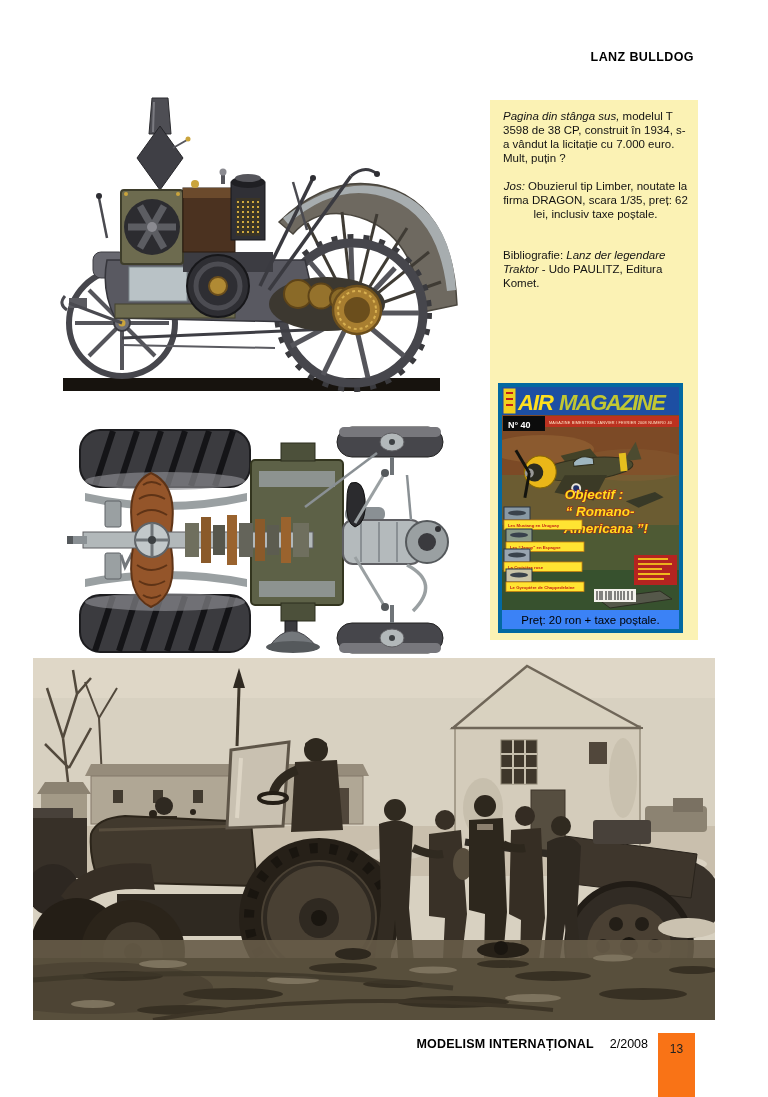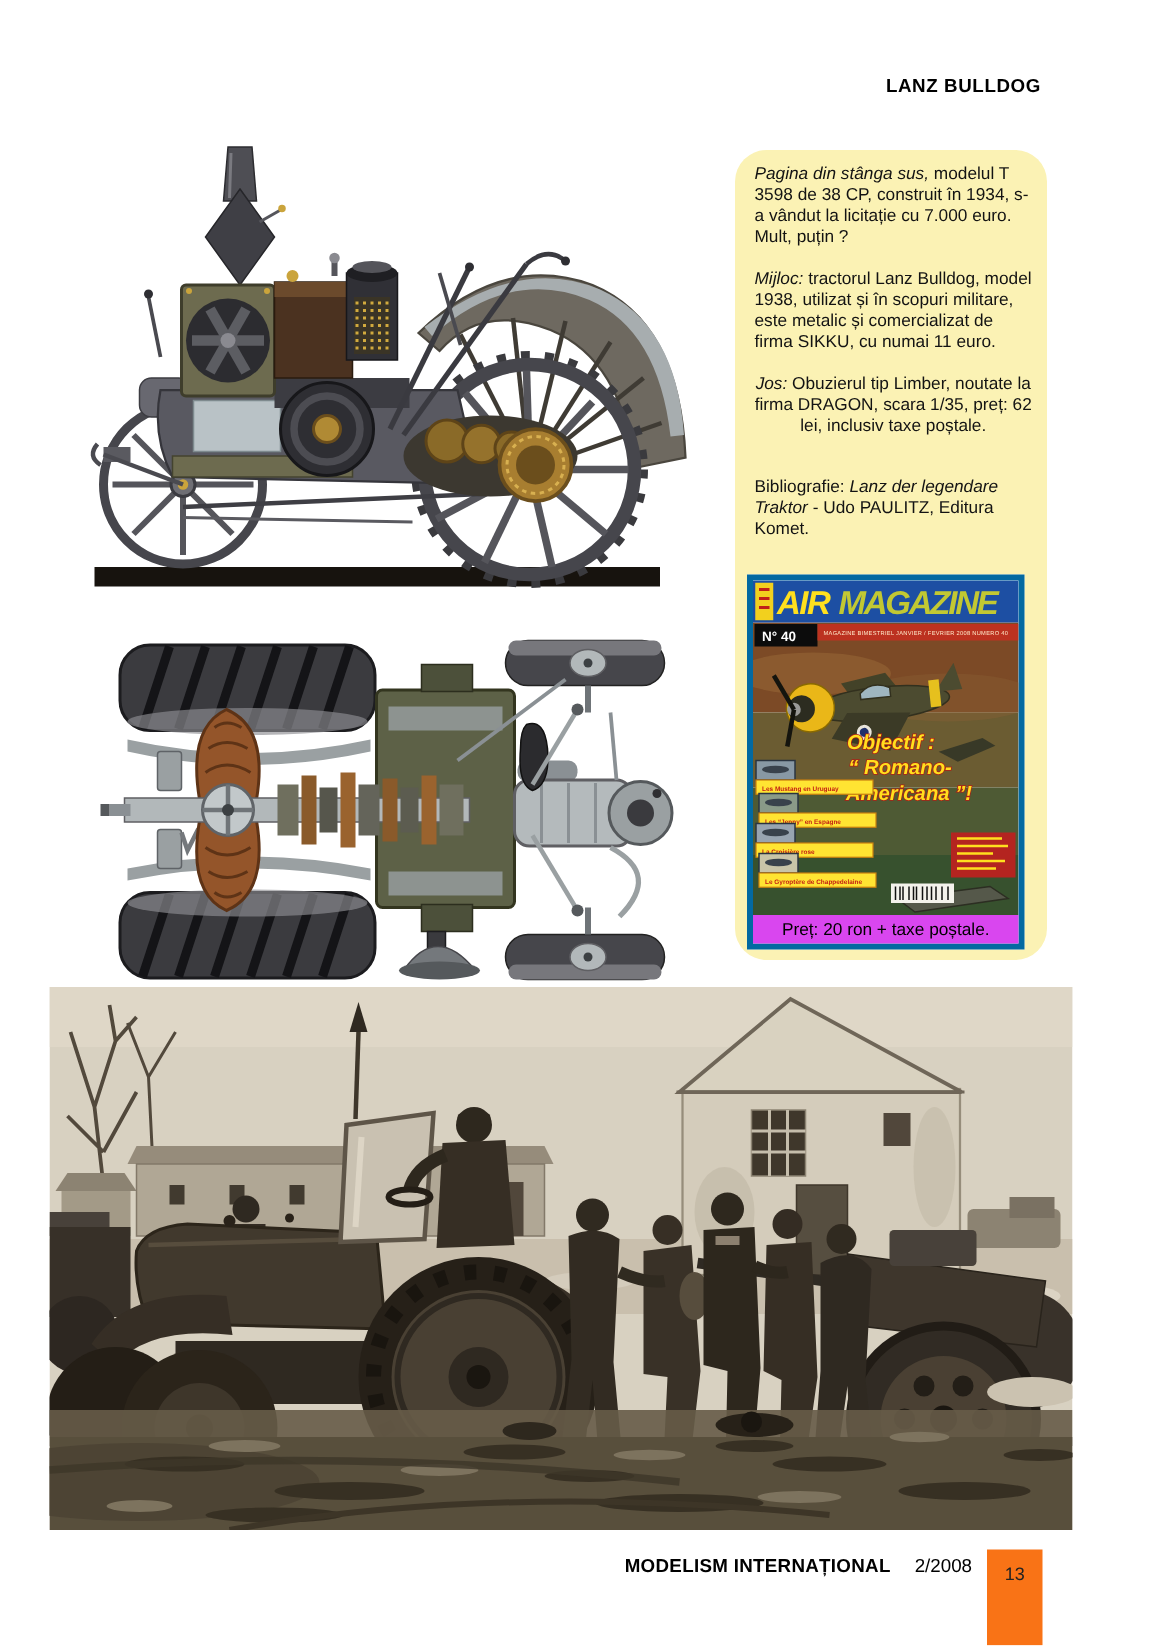--- a/index.html
+++ b/index.html
@@ -1,51 +1,50 @@
 <!DOCTYPE html>
 <html><head>
 <meta charset="utf-8">
 <style>
   html,body{margin:0;padding:0;background:#fff;}
   .page{position:relative;width:768px;height:1097px;background:#ffffff;overflow:hidden;
         font-family:"Liberation Sans", sans-serif;color:#111;}
   .hdr{position:absolute;top:50px;right:74px;font-size:12.5px;font-weight:bold;
        letter-spacing:.4px;color:#000;}
-  .ycol{position:absolute;left:490px;top:100px;width:208px;height:540px;background:#FBF2B4;border-radius:21px;}
+  .ycol{position:absolute;left:490px;top:100px;width:208px;height:540px;background:#FBF2B4;}
   .captions{padding:9px 10px 0 13px;font-size:11.5px;line-height:14px;color:#131313;}
   .captions p{margin:0 0 14px 0;}
   .captions p.gap-lg{margin-bottom:27px;text-align:center;}
   .lead{font-style:italic;}
   .u{}
   .i{font-style:italic;}
   .magframe{position:absolute;left:498px;top:383px;width:177px;border:4px solid #0369a1;background:#fff;}
   .cover{display:block;}
   .price{height:19px;display:flex;align-items:center;justify-content:center;
-         font-size:11.5px;color:#000;background:#d946ef;}
+         font-size:11.5px;color:#000;background:#3b82f6;}
   .illus1{position:absolute;left:55px;top:90px;}
   .illus2{position:absolute;left:55px;top:415px;}
   .photo{position:absolute;left:33px;top:658px;}
   .footer{position:absolute;top:1037px;right:120px;font-size:12.5px;color:#000;white-space:nowrap;}
   .footer .t{font-weight:bold;letter-spacing:.2px;}
   .footer .issue{margin-left:16px;font-weight:normal;}
   .pagebox{position:absolute;left:658px;top:1033px;width:37px;height:64px;background:#f97316;
            box-sizing:border-box;padding-top:9px;text-align:center;font-size:12px;color:#222;}
   svg text{font-family:"Liberation Sans", sans-serif;}
 </style>
 </head>
 <body>
 
 <div class="page">
 
   <div class="hdr">LANZ BULLDOG</div>
 
   <div class="ycol">
     <div class="captions">
       <p><span class="lead">Pagina din stânga sus,</span><span> modelul T 3598 de 38 CP, construit în 1934, s-a vândut la licitație cu 7.000 euro. Mult, puțin ?</span></p>
-      <p><span class="lead">Mijloc:</span><span> tractorul Lanz Bulldog, model 1938, utilizat și în scopuri militare, este metalic și comercializat de firma SIKKU, cu numai 11 euro.</span></p>
       <p class="gap-lg"><span class="lead">Jos:</span><span> Obuzierul tip Limber, noutate la firma DRAGON, scara 1/35, preț: 62 lei, inclusiv taxe poștale.</span></p>
       <p><span class="u">Bibliografie:</span><span class="i"> Lanz der legendare Traktor</span><span> - Udo PAULITZ, Editura Komet.</span></p>
     </div>
   </div>
 
   <svg class="illus1" width="405" height="302" viewBox="0 0 405 302">
     <rect x="8" y="288" width="377" height="13" fill="#17130e"></rect>
 
     <path d="M 224 132 Q 280 78 340 100 Q 398 124 402 215 L 368 222 Q 360 150 312 130 Q 266 112 238 144 Z" fill="#6e6960" stroke="#4a463e" stroke-width="1.5"></path>
     <path d="M 228 128 Q 290 80 345 103 Q 396 126 401 200 L 392 201 Q 384 130 338 110 Q 285 88 233 134 Z" fill="#a7adaf"></path>

